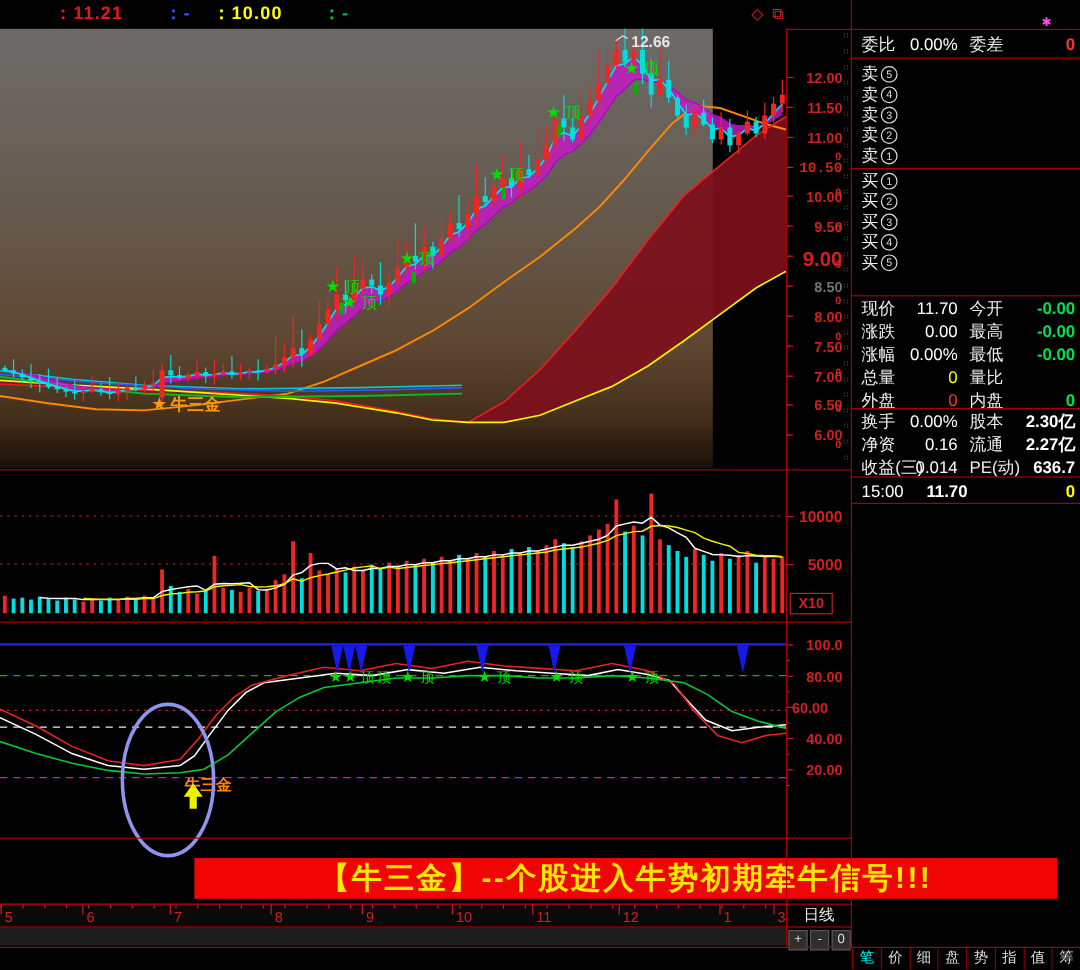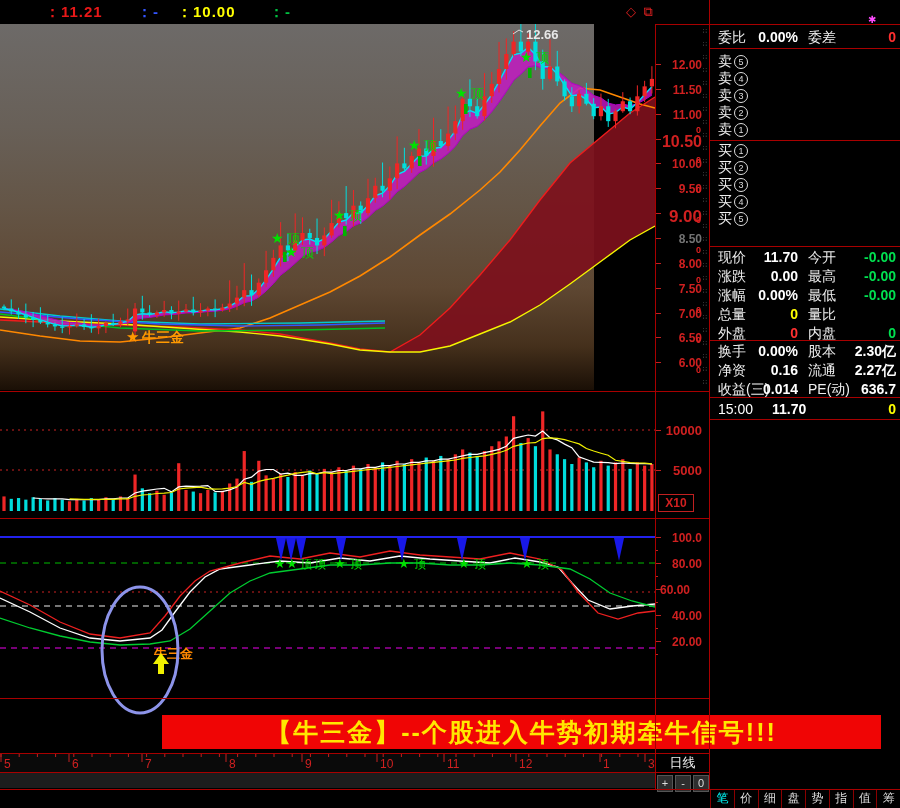--- a/index.html
+++ b/index.html
@@ -18,21 +18,21 @@
   #status-bar{left:0;top:0;width:900px;height:24px;background:#000;font-size:15px;font-weight:bold;
     letter-spacing:1px;line-height:24px;}
   #status-bar span{margin-right:2px;}
   #win-icons{left:626px;top:2px;color:#e02020;font-size:13px;line-height:20px;letter-spacing:2px;}
   #spark{left:868px;top:14px;color:#ff4cff;font-size:10px;}
   #panel-title{left:710px;top:2px;width:190px;height:22px;color:#ffff00;font-size:17px;font-weight:bold;
     text-align:center;line-height:22px;letter-spacing:1px;}
   .qrow{position:absolute;left:710px;width:190px;height:17px;line-height:17px;font-size:14px;color:#eee;}
   .qrow .lab{position:absolute;left:8px;font-weight:normal;}
   .qrow .lab2{position:absolute;left:98px;}
-  .qrow .val1{position:absolute;right:102px;font-weight:bold;}
+  .qrow .val1{position:absolute;right:102px;font-weight:normal;}
   .qrow .val2{position:absolute;right:4px;font-weight:bold;}
   .circ{display:inline-block;width:12px;height:12px;border:1px solid #ddd;border-radius:50%;
     font-size:9px;line-height:12px;text-align:center;vertical-align:1px;margin-left:2px;color:#ddd;}
   .c-white{color:#fff;} .c-green{color:#00e050;} .c-red{color:#ff3030;} .c-yellow{color:#ffff00;}
   #banner{left:162px;top:715px;width:719px;height:34px;background:#f00505;color:#ffe800;
     font-size:25px;font-weight:bold;text-align:center;line-height:34px;letter-spacing:2px;}
   #time-axis{left:0;top:753px;width:655px;height:19px;background:#0a0a0a;}
   #daily-box{left:656px;top:753px;width:53px;height:19px;color:#eee;font-size:13px;text-align:center;line-height:19px;}
   #scrollbar{left:0;top:773px;width:655px;height:15px;background:#1d1d1d;}
   #zoom-btns{left:657px;top:775px;width:52px;height:17px;display:flex;gap:2px;}
@@ -276,21 +276,21 @@
   <div class="abs" id="price-axis">
       <div style="position: absolute; top: 34px; right: 7px; color: rgb(208, 32, 32); font-size: 12px; font-weight: bold;">12.00</div>
       <div style="position: absolute; top: 40px; left: 0px; width: 6px; height: 1px; background: rgb(192, 32, 32);"></div>
       <div style="position: absolute; top: 64.85px; left: 0px; width: 3px; height: 1px; background: rgb(192, 32, 32);"></div>
       <div style="position: absolute; top: 58.85px; right: 7px; color: rgb(208, 32, 32); font-size: 12px; font-weight: bold;">11.50</div>
       <div style="position: absolute; top: 64.85px; left: 0px; width: 6px; height: 1px; background: rgb(192, 32, 32);"></div>
       <div style="position: absolute; top: 89.7px; left: 0px; width: 3px; height: 1px; background: rgb(192, 32, 32);"></div>
       <div style="position: absolute; top: 83.7px; right: 7px; color: rgb(208, 32, 32); font-size: 12px; font-weight: bold;">11.00</div>
       <div style="position: absolute; top: 89.7px; left: 0px; width: 6px; height: 1px; background: rgb(192, 32, 32);"></div>
       <div style="position: absolute; top: 114.55px; left: 0px; width: 3px; height: 1px; background: rgb(192, 32, 32);"></div>
-      <div style="position: absolute; top: 108.55px; right: 7px; color: rgb(208, 32, 32); font-size: 16px; font-weight: bold;">10.50</div>
+      <div style="position: absolute; top: 108.55px; right: 7px; color: rgb(208, 32, 32); font-size: 12px; font-weight: bold; font-family: Liberation Mono, monospace;">10.50</div>
       <div style="position: absolute; top: 114.55px; left: 0px; width: 6px; height: 1px; background: rgb(192, 32, 32);"></div>
       <div style="position: absolute; top: 139.4px; left: 0px; width: 3px; height: 1px; background: rgb(192, 32, 32);"></div>
       <div style="position: absolute; top: 133.4px; right: 7px; color: rgb(208, 32, 32); font-size: 12px; font-weight: bold;">10.00</div>
       <div style="position: absolute; top: 139.4px; left: 0px; width: 6px; height: 1px; background: rgb(192, 32, 32);"></div>
       <div style="position: absolute; top: 164.25px; left: 0px; width: 3px; height: 1px; background: rgb(192, 32, 32);"></div>
       <div style="position: absolute; top: 158.25px; right: 7px; color: rgb(208, 32, 32); font-size: 12px; font-weight: bold;">9.50</div>
       <div style="position: absolute; top: 164.25px; left: 0px; width: 6px; height: 1px; background: rgb(192, 32, 32);"></div>
       <div style="position: absolute; top: 189.1px; left: 0px; width: 3px; height: 1px; background: rgb(192, 32, 32);"></div>
       <div style="position: absolute; top: 183.1px; right: 7px; color: rgb(208, 32, 32); font-size: 17px; font-weight: bold;">9.00</div>
       <div style="position: absolute; top: 189.1px; left: 0px; width: 6px; height: 1px; background: rgb(192, 32, 32);"></div>

